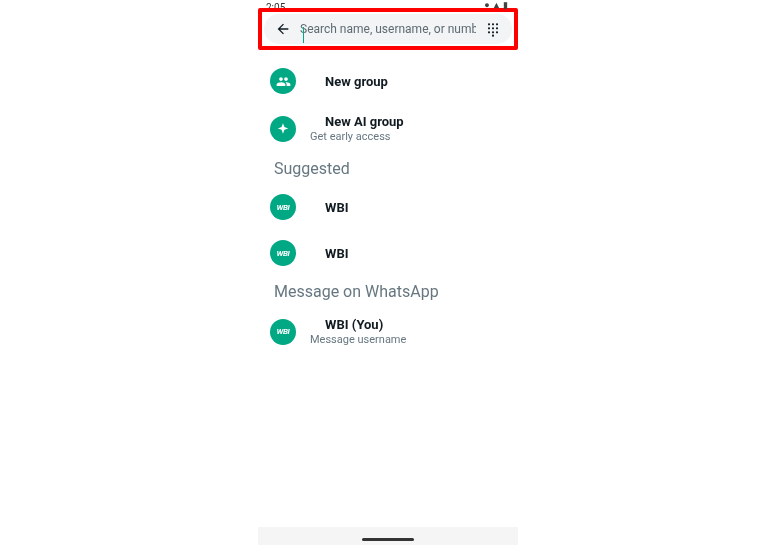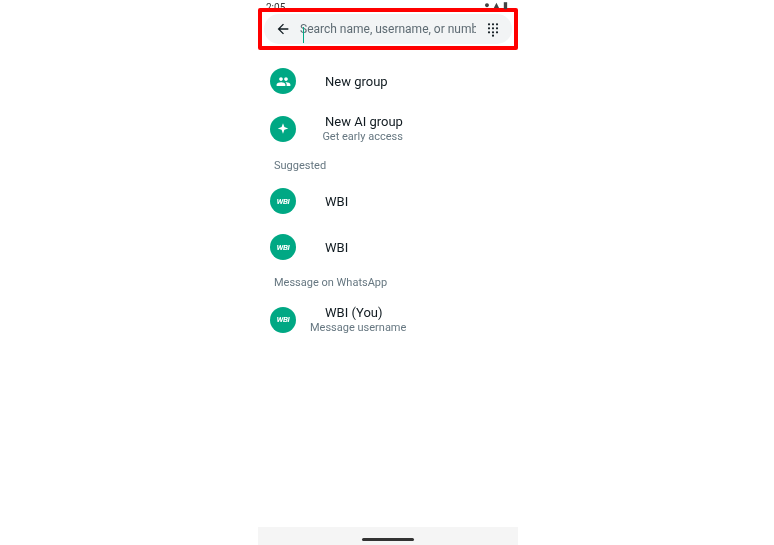--- a/index.html
+++ b/index.html
@@ -107,31 +107,30 @@
       font-style: italic;
       letter-spacing: -0.3px;
     }
     .item-content {
       display: flex;
       flex-direction: column;
       gap: 1px;
     }
     .item-title {
       font-size: 13px;
-      font-weight: 400;
+      font-weight: 700;
       color: #111b21;
       padding-left: 15px;
     }
     .item-subtitle {
       font-size: 11px;
       color: #667781;
-      text-align: right;
     }
     .section-header {
-      font-size: 11px;
+      font-size: 16px;
       color: #667781;
       padding: 6px 12px;
     }
     .bottom-area {
       position: absolute;
       bottom: 0;
       left: 258px;
       width: 260px;
       height: 18px;
       background: #f5f5f5;

